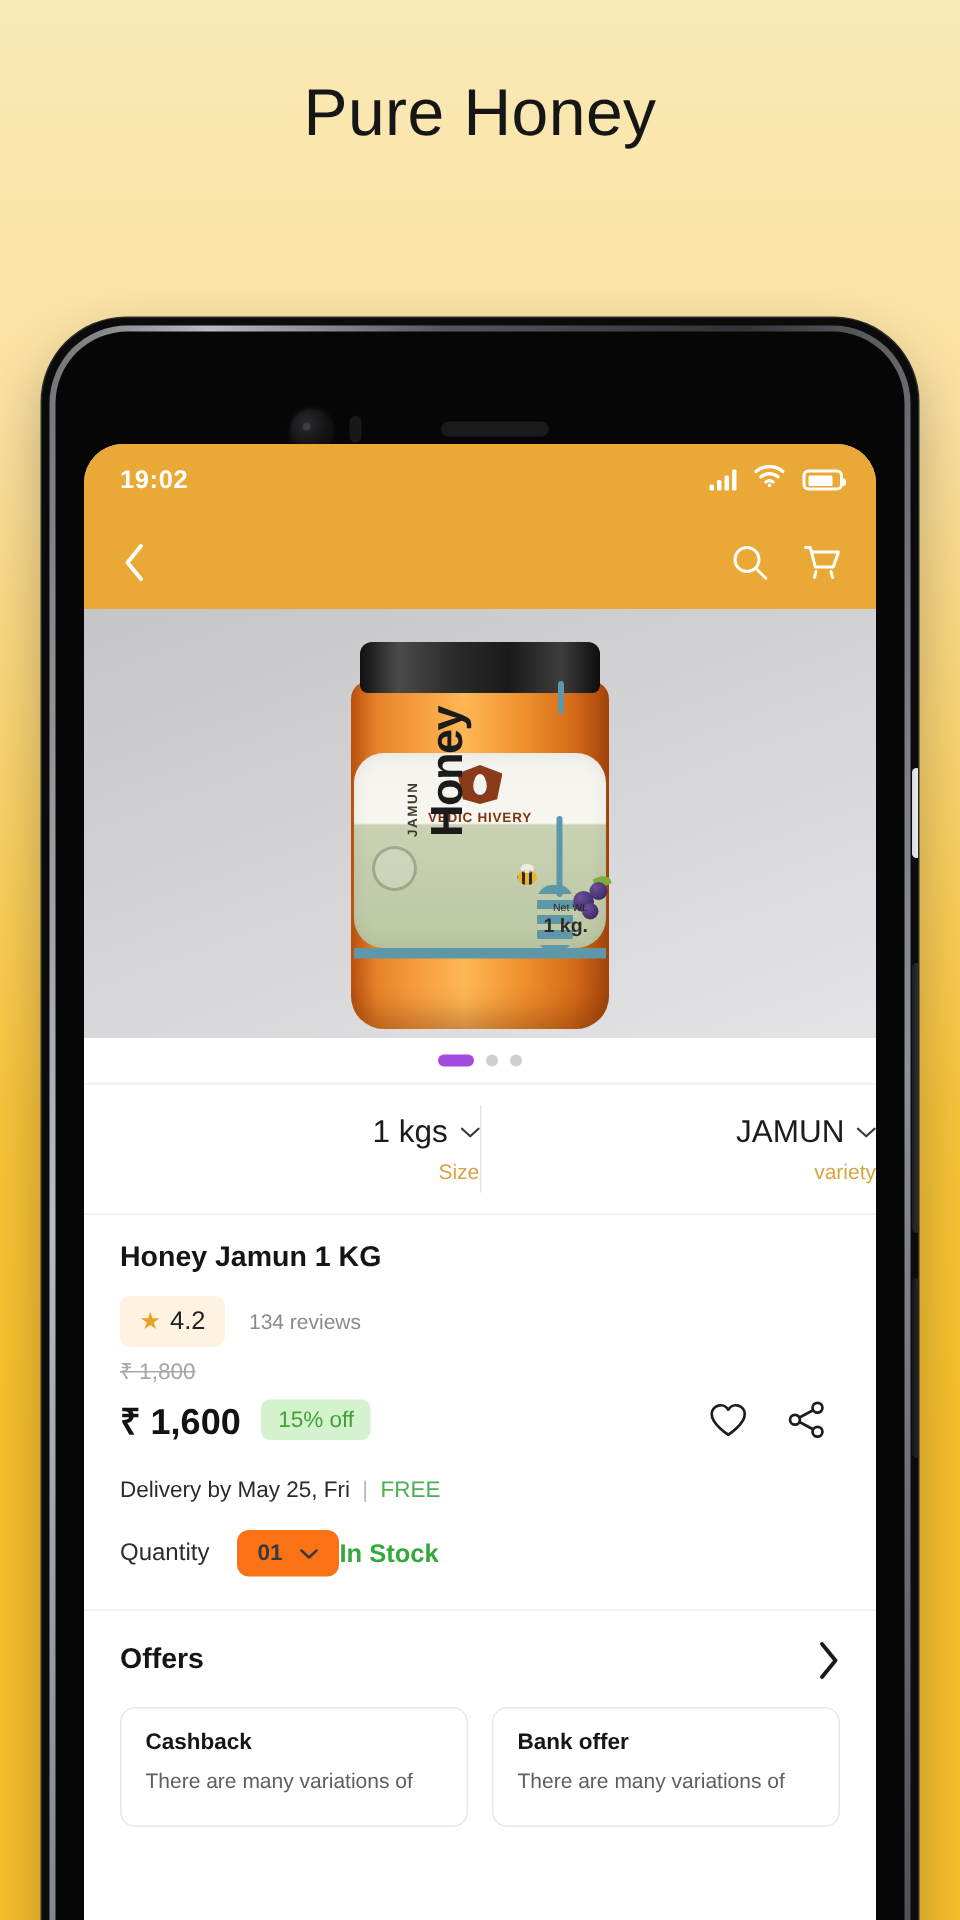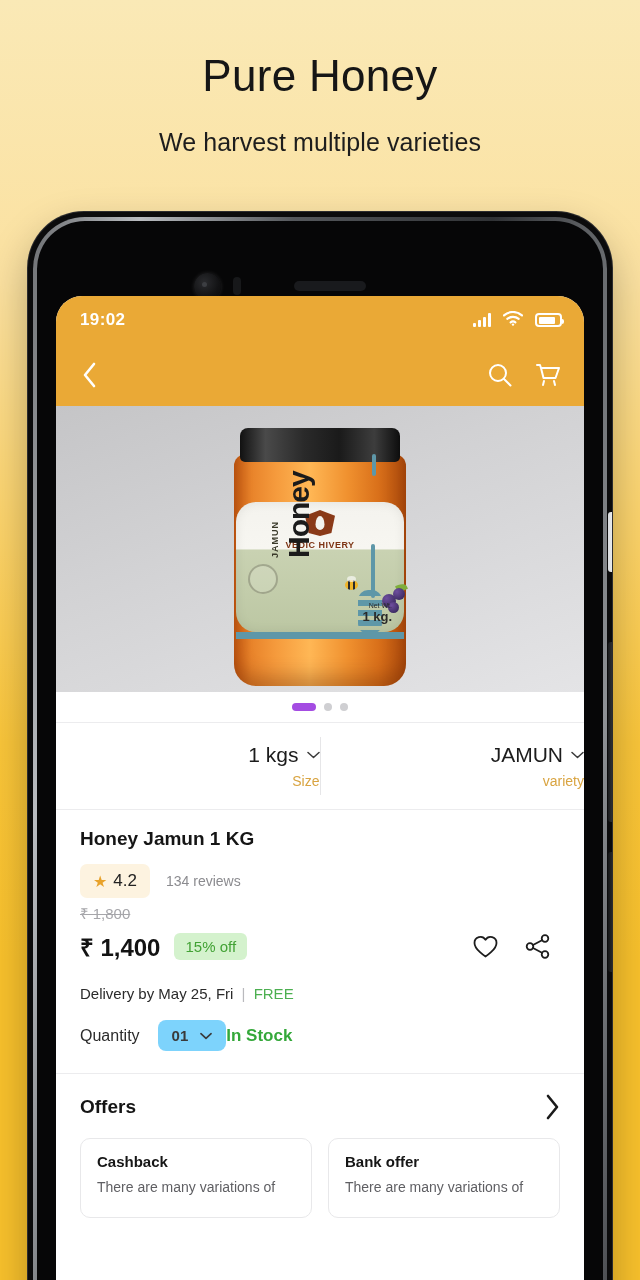--- a/index.html
+++ b/index.html
@@ -237,21 +237,21 @@
   .price-actions { display:flex; align-items:center; gap:26px; padding-bottom: 4px; }
 
   .delivery { margin-top: 22px; font-size: 15px; color:#2b2b2b; }
   .delivery .sep { color:#b9b9bd; margin: 0 4px; }
   .delivery .free { color:#4caf50; font-weight:500; }
 
   .qty-row { margin-top: 18px; display:flex; align-items:center; justify-content:flex-start; }
   .qty-left { display:flex; align-items:center; gap:18px; }
   .qty-label { font-size: 16px; color:#2b2b2b; }
   .qty-pill {
-    background:#7dd3fc; border-radius:8px; padding: 7px 14px;
+    background:#f97316; border-radius:8px; padding: 7px 14px;
     display:flex; align-items:center; gap: 12px;
     font-size: 15px; font-weight:700; color:#3a3a3a; cursor:pointer;
   }
   .stock { font-size: 17px; font-weight:700; color:#34a83a; }
 
   .offers-sep { height:1px; background:#ececee; margin: 22px 0 0 0; }
   .offers-head {
     display:flex; align-items:center; justify-content:space-between;
     padding: 20px 24px 0 24px;
   }
@@ -262,21 +262,20 @@
     padding: 14px 16px 20px 16px; background:#fff;
   }
   .offer-name { font-size:15px; font-weight:700; color:#161616; }
   .offer-desc { font-size:14px; color:#5f5f63; margin-top: 8px; line-height:1.35; }
 </style>
 </head>
 <body>
 
 <div class="promo">
   <div class="promo-title">Pure Honey</div>
-  <div class="promo-sub">We harvest multiple varieties</div>
 </div>
 
 <div class="phone">
   <div class="phone-inner-ring"></div>
   <div class="phone-bezel">
     <div class="cam"></div>
     <div class="sensor"></div>
     <div class="earpiece"></div>
   </div>
   <div class="btn-side btn-silver"></div>
@@ -398,21 +397,21 @@
           <span class="star">★</span>
           <span>4.2</span>
         </span>
         <span class="reviews">134 reviews</span>
       </div>
 
       <div class="price-block">
         <div>
           <div class="price-old">₹ 1,800</div>
           <div class="price-row">
-            <span class="price-new">₹ 1,400</span>
+            <span class="price-new">₹ 1,600</span>
             <span class="off-pill">15% off</span>
           </div>
         </div>
         <div class="price-actions">
           <span class="icon-btn">
             <svg width="27" height="25" viewBox="0 0 27 25" fill="none">
               <path d="M13.5 22.5S2.5 15.6 2.5 8.9A5.9 5.9 0 0 1 13.5 5.8 5.9 5.9 0 0 1 24.5 8.9c0 6.7-11 13.6-11 13.6z" stroke="#1d1d1d" stroke-width="1.8" stroke-linejoin="round"></path>
             </svg>
           </span>
           <span class="icon-btn">

